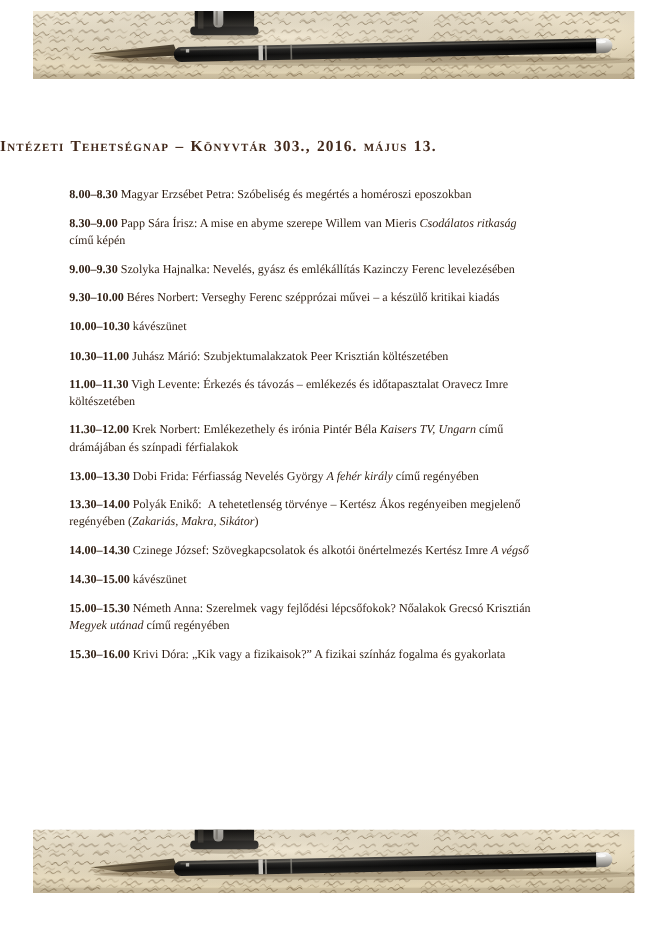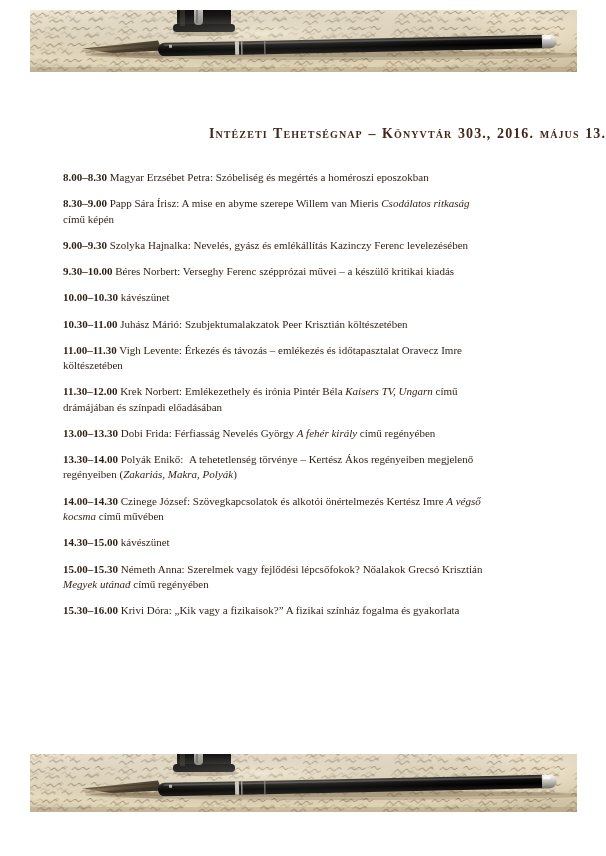--- a/index.html
+++ b/index.html
@@ -8,21 +8,21 @@
     position:relative;width:606px;height:856px;
     font-family:"Liberation Serif", serif;
     color:#2f1e12;background:#ffffff;
   }
   .hero{position:absolute;left:30px;overflow:hidden;line-height:0;}
   .hero-top{top:10px;width:547px;height:62px;}
   .hero-bottom{top:754px;width:547px;height:58px;}
   .hero svg{display:block;}
   .title{
     position:absolute;top:126px;left:0;right:0;margin:0;
-    text-align:right;
+    text-align:left;
     font-size:14px;font-weight:bold;
     font-variant:small-caps;
     letter-spacing:1.1px;
     word-spacing:1px;
     color:#42281a;
   }
   .schedule{
     position:absolute;left:63px;top:170px;width:515px;
     font-size:11px;
   }
@@ -147,32 +147,31 @@
       </div>
       <div class="item">
         <div class="line"><span class="seg-b">10.30–11.00</span><span class="seg-n"> Juhász Márió: Szubjektumalakzatok Peer Krisztián költészetében</span></div>
       </div>
       <div class="item">
         <div class="line"><span class="seg-b">11.00–11.30</span><span class="seg-n"> Vigh Levente: Érkezés és távozás – emlékezés és időtapasztalat Oravecz Imre</span></div>
         <div class="line"><span class="seg-n">költészetében</span></div>
       </div>
       <div class="item">
         <div class="line"><span class="seg-b">11.30–12.00</span><span class="seg-n"> Krek Norbert: Emlékezethely és irónia Pintér Béla </span><span class="seg-i">Kaisers TV, Ungarn</span><span class="seg-n"> című</span></div>
-        <div class="line"><span class="seg-n">drámájában és színpadi előadásában</span></div>
+        <div class="line"><span class="seg-n">drámájában és színpadi férfialakok</span></div>
       </div>
       <div class="item">
         <div class="line"><span class="seg-b">13.00–13.30</span><span class="seg-n"> Dobi Frida: Férfiasság Nevelés György </span><span class="seg-i">A fehér király</span><span class="seg-n"> című regényében</span></div>
       </div>
       <div class="item">
         <div class="line"><span class="seg-b">13.30–14.00</span><span class="seg-n"> Polyák Enikő: &nbsp;A tehetetlenség törvénye – Kertész Ákos regényeiben megjelenő</span></div>
-        <div class="line"><span class="seg-n">regényeiben (</span><span class="seg-i">Zakariás, Makra, Polyák</span><span class="seg-n">)</span></div>
+        <div class="line"><span class="seg-n">regényében (</span><span class="seg-i">Zakariás, Makra, Sikátor</span><span class="seg-n">)</span></div>
       </div>
       <div class="item">
         <div class="line"><span class="seg-b">14.00–14.30</span><span class="seg-n"> Czinege József: Szövegkapcsolatok és alkotói önértelmezés Kertész Imre </span><span class="seg-i">A végső</span></div>
-        <div class="line"><span class="seg-i">kocsma</span><span class="seg-n"> című művében</span></div>
       </div>
       <div class="item">
         <div class="line"><span class="seg-b">14.30–15.00</span><span class="seg-n"> kávészünet</span></div>
       </div>
       <div class="item">
         <div class="line"><span class="seg-b">15.00–15.30</span><span class="seg-n"> Németh Anna: Szerelmek vagy fejlődési lépcsőfokok? Nőalakok Grecsó Krisztián</span></div>
         <div class="line"><span class="seg-i">Megyek utánad</span><span class="seg-n"> című regényében</span></div>
       </div>
       <div class="item">
         <div class="line"><span class="seg-b">15.30–16.00</span><span class="seg-n"> Krivi Dóra: „Kik vagy a fizikaisok?” A fizikai színház fogalma és gyakorlata</span></div>

